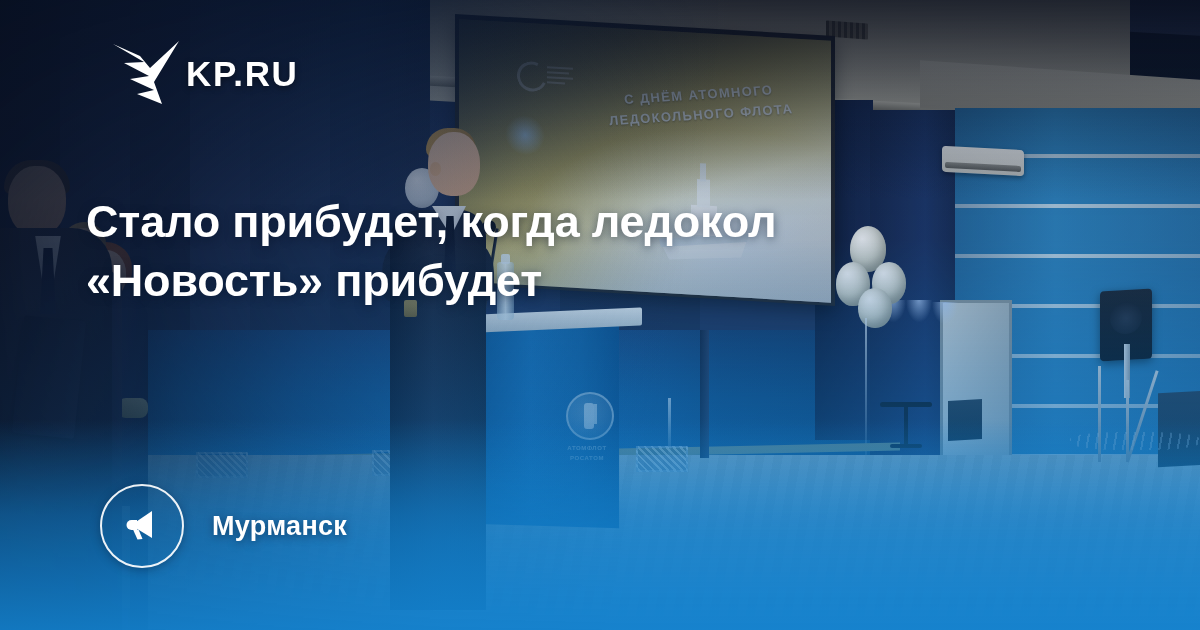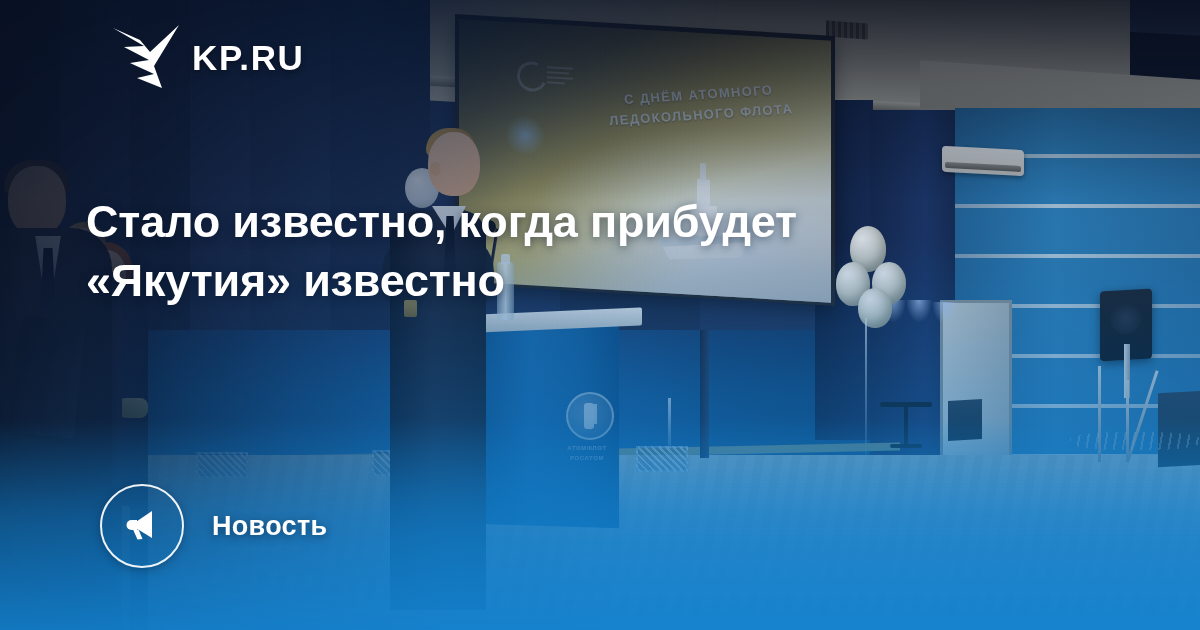--- a/index.html
+++ b/index.html
@@ -363,21 +363,21 @@
   .grade-top{
     position:absolute;left:0;top:0;width:1200px;height:200px;
     background:linear-gradient(180deg,rgba(6,12,28,.78) 0%,rgba(8,18,38,.35) 55%,rgba(0,0,0,0) 100%);
   }
   .grade-bottom{
     position:absolute;left:0;bottom:0;width:1200px;height:210px;
     background:linear-gradient(180deg,rgba(18,120,194,0) 0%,rgba(18,122,196,.55) 45%,rgba(19,128,204,.9) 100%);
   }
 
   
-  .logo-wrap{position:absolute;left:110px;top:22px;display:flex;align-items:center;gap:10px;}
+  .logo-wrap{position:absolute;left:110px;top:38px;display:flex;align-items:center;gap:4px;}
   .bird{width:72px;height:70px;display:block;}
   .brand{
     color:#fff;font-size:35px;font-weight:bold;letter-spacing:1.6px;line-height:1;
     text-shadow:0 2px 6px rgba(0,0,0,.45);
   }
 
   .headline{
     position:absolute;left:86px;top:192px;width:940px;
     color:#fff;font-size:45px;font-weight:bold;line-height:1.32;
     letter-spacing:-.2px;
@@ -534,30 +534,30 @@
     <span>
       <svg class="bird" viewBox="0 0 72 70" aria-hidden="true">
         <path fill="#ffffff" d="M3 6 L34 24 L14 25 L39 38 L20 41 L44 52 L27 56 L52 66
                                  L44 44 L69 3 L40 30 L30 18 Z"></path>
       </svg>
     </span>
     <span class="brand">KP.RU</span>
   </div>
 
   <div class="headline">
-    <div>Стало известно, когда прибудет</div>
-    <div>«Якутия» известно</div>
+    <div>Стало прибудет, когда ледокол</div>
+    <div>«Новость» прибудет</div>
   </div>
 
   <div class="badge">
     <span class="badge-circle">
       <span>
         <svg width="40" height="40" viewBox="0 0 40 40" aria-hidden="true">
           <path fill="#ffffff" d="M30 7 L14.5 17.5 L14.5 24.5 L30 34 Z"></path>
           <path fill="#ffffff" d="M9.5 16 L15 16 L15 26 L9.5 26 A3.2 3.2 0 0 1 9.5 16 Z"></path>
           <path fill="#ffffff" d="M11 25.5 L16.5 25.5 L20.5 35 L15.5 35.5 Z"></path>
         </svg>
       </span>
     </span>
-    <span class="badge-label">Новость</span>
+    <span class="badge-label">Мурманск</span>
   </div>
 
 </div>
 
 </body></html>

